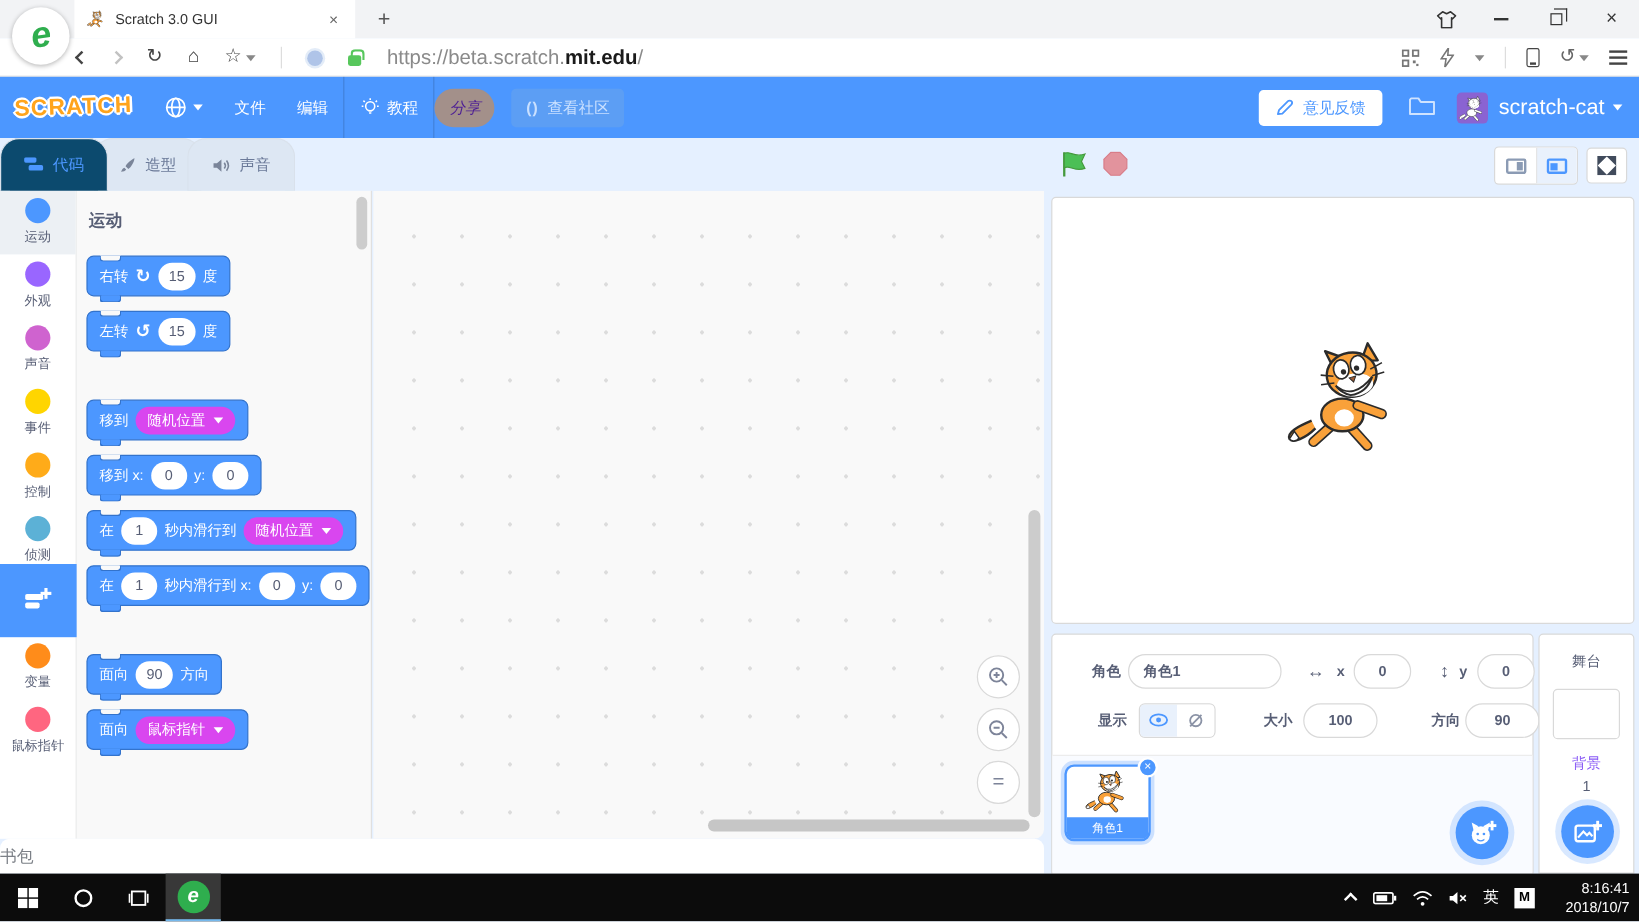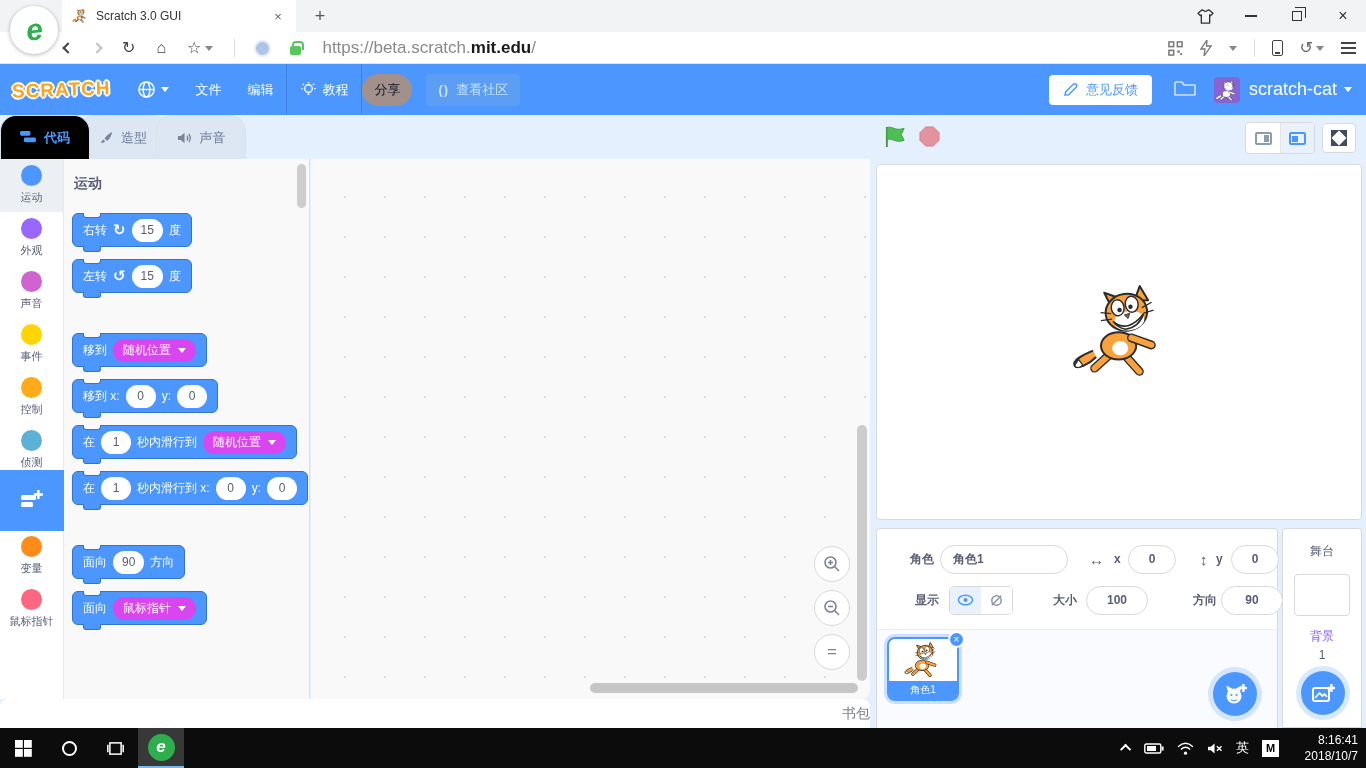--- a/index.html
+++ b/index.html
@@ -44,35 +44,35 @@
 
   
   .menubar { position:absolute; top:64px; left:0; right:0; height:51px; background:#4C97FF; display:flex; align-items:center; color:#fff; }
   .slogo { margin:0 14px 0 12px; font-weight:900; font-size:19px; letter-spacing:1px; color:#FFA41C; transform:rotate(-2deg);
     text-shadow:-2px 0 #fff,2px 0 #fff,0 -2px #fff,0 2px #fff,-1px -1px #fff,1px 1px #fff,1px -1px #fff,-1px 1px #fff; }
   .mb-item { display:flex; align-items:center; gap:5px; padding:0 13px; height:51px; font-size:13px; }
   .mb-sep { width:1px; height:51px; background:rgba(0,0,0,.15); }
   .caret-w { width:0; height:0; border-left:4px solid transparent; border-right:4px solid transparent; border-top:5px solid #fff; }
   .proj-input { width:170px; height:32px; margin:0 14px; border:1px solid rgba(255,255,255,.45); border-radius:4px; background:rgba(255,255,255,.25); color:#fff; font-size:13px; padding:0 10px; outline:none; }
   .proj-input::placeholder { color:#fff; }
-  .share-btn { height:32px; padding:0 12px; border-radius:16px; background:#A3908A; color:#0f172a; font-size:13px; display:flex; align-items:center; }
+  .share-btn { height:32px; padding:0 12px; border-radius:16px; background:#A3908A; color:#4c1d95; font-size:13px; display:flex; align-items:center;font-style:italic; }
   .community-btn { height:32px; margin-left:14px; padding:0 12px; border-radius:4px; background:#5C9EF4; color:#C9E0FF; font-size:13px; display:flex; align-items:center; gap:7px; }
   .paren-ic { font-size:13px; font-weight:bold; color:#C9E0FF; letter-spacing:1px; }
   .mb-spacer { flex:1; }
   .feedback-btn { height:30px; padding:0 14px; border-radius:4px; background:#fff; color:#4C97FF; display:flex; align-items:center; gap:8px; font-size:13px; }
   .folder-btn { margin:0 18px 0 22px; }
   .avatar { width:26px; height:26px; border-radius:4px; background:#8A63D2; display:flex; align-items:flex-end; justify-content:center; overflow:hidden; }
   .avatar svg { width:24px; height:24px; filter:grayscale(1) brightness(1.5); }
   .username { margin:0 7px 0 9px; font-size:18px; }
 
   
   .etabs { position:absolute; top:115px; left:0; display:flex; z-index:5; }
   .etab { width:90px; height:44px; border:1px solid #D9E1EB; border-bottom:none; border-radius:16px 16px 0 0; background:#DDE7F3; color:#6B7A99; display:flex; align-items:center; justify-content:center; gap:7px; font-size:13px; margin-left:-12px; }
   .etab:first-child { margin-left:0; }
-  .etab.active { background:#000000; color:#4C97FF; font-weight:bold; z-index:3; }
+  .etab.active { background:#0c4a6e; color:#4C97FF; font-weight:normal; z-index:3; }
   .flagrow { position:absolute; top:125px; left:884px; display:flex; align-items:center; gap:12px; }
   .stagectl { position:absolute; top:122px; right:10px; display:flex; align-items:center; gap:7px; }
   .sc-group { display:flex; background:#fff; border:1px solid #D9D9D9; border-radius:4px; overflow:hidden; }
   .sc-btn { width:34px; height:30px; display:flex; align-items:center; justify-content:center; }
   .sc-btn + .sc-btn { border-left:1px solid #E5E5E5; }
   .sc-btn.on { background:#E9F1FC; }
   .sc-single { width:34px; height:30px; background:#fff; border:1px solid #D9D9D9; border-radius:4px; display:flex; align-items:center; justify-content:center; }
   .ss-small { width:17px; height:13px; border:2px solid #8B9BB4; border-radius:2px; position:relative; }
   .ss-small::after { content:''; position:absolute; right:1px; top:1px; bottom:1px; width:5px; background:#8B9BB4; }
   .ss-large { width:17px; height:13px; border:2px solid #4C97FF; border-radius:2px; position:relative; }
@@ -101,21 +101,21 @@
 
   
   .codearea { position:absolute; left:311px; top:159px; width:559px; height:540px; background:#F9F9F9;
     background-image:radial-gradient(#DCDCDC 1.4px, transparent 1.5px); background-size:40px 40px; background-position:14px 18px; border-radius:0 0 8px 0; }
   .zoomctl { position:absolute; right:20px; top:387px; display:flex; flex-direction:column; gap:8px; }
   .zbtn { width:36px; height:36px; border-radius:50%; background:#fff; border:1px solid #D9D9D9; color:#7D8499; display:flex; align-items:center; justify-content:center; font-size:17px; }
   .vscroll { position:absolute; right:3px; top:266px; width:10px; height:256px; background:#CCC; border-radius:5px; }
   .hscroll { position:absolute; left:279px; bottom:6px; width:268px; height:10px; background:#C6C6C6; border-radius:5px; }
 
   
-  .backpack { position:absolute; left:0; top:699px; width:870px; height:29px; background:#fff; border-radius:8px 8px 0 0; display:flex; align-items:center; justify-content:flex-end; font-size:14px; color:#7C8087; }
+  .backpack { position:absolute; left:0; top:699px; width:870px; height:29px; background:#fff; border-radius:8px 8px 0 0; display:flex; align-items:center; justify-content:flex-start; font-size:14px; color:#7C8087; }
 
   
   .stagebox { position:absolute; left:876px; top:164px; width:486px; height:356px; background:#fff; border:1px solid #D9D9D9; border-radius:4px; }
   .stagecat { position:absolute; left:192px; top:116px; width:104px; height:104px; }
 
   .spritearea { position:absolute; left:876px; top:528px; width:402px; height:200px; background:#fff; border:1px solid #D9D9D9; border-radius:4px 4px 0 0; }
   .sp-row { position:absolute; left:16px; right:0; display:flex; align-items:center; }
   .sp-lbl { font-size:12px; font-weight:bold; color:#575E75; }
   .pill { border:1px solid #D9D9D9; border-radius:15px; background:#fff; height:29px; font-size:12px; font-weight:bold; color:#575E75; text-align:center; outline:none; }
   .name-in { width:128px; text-align:left; padding:0 12px; }

